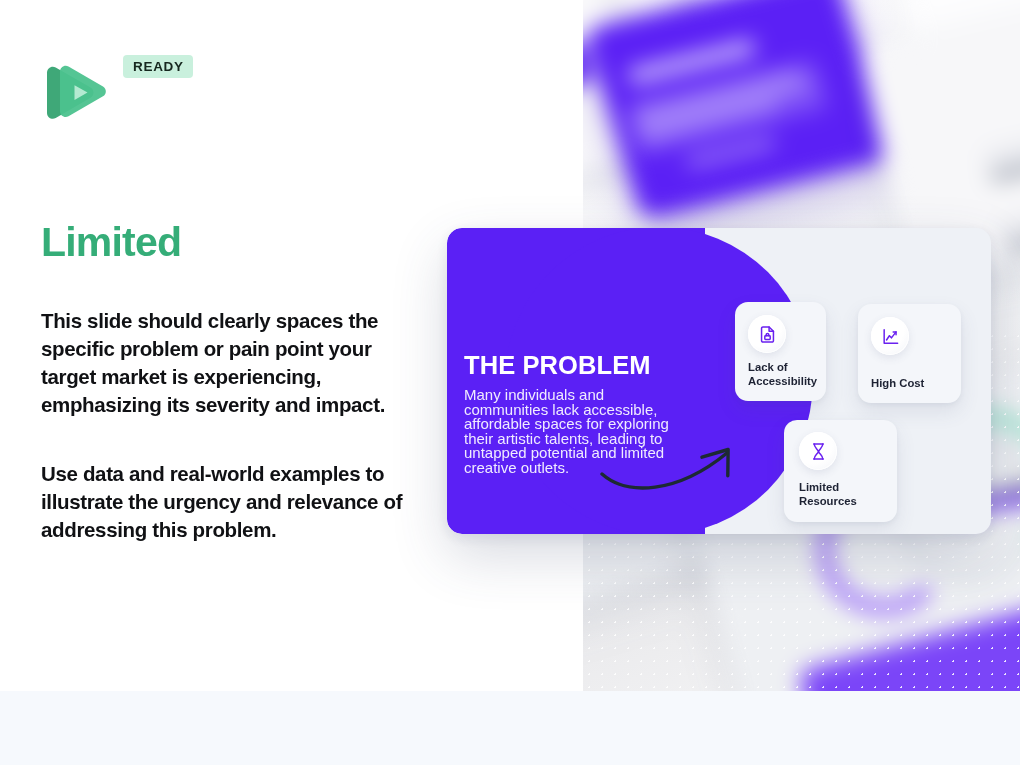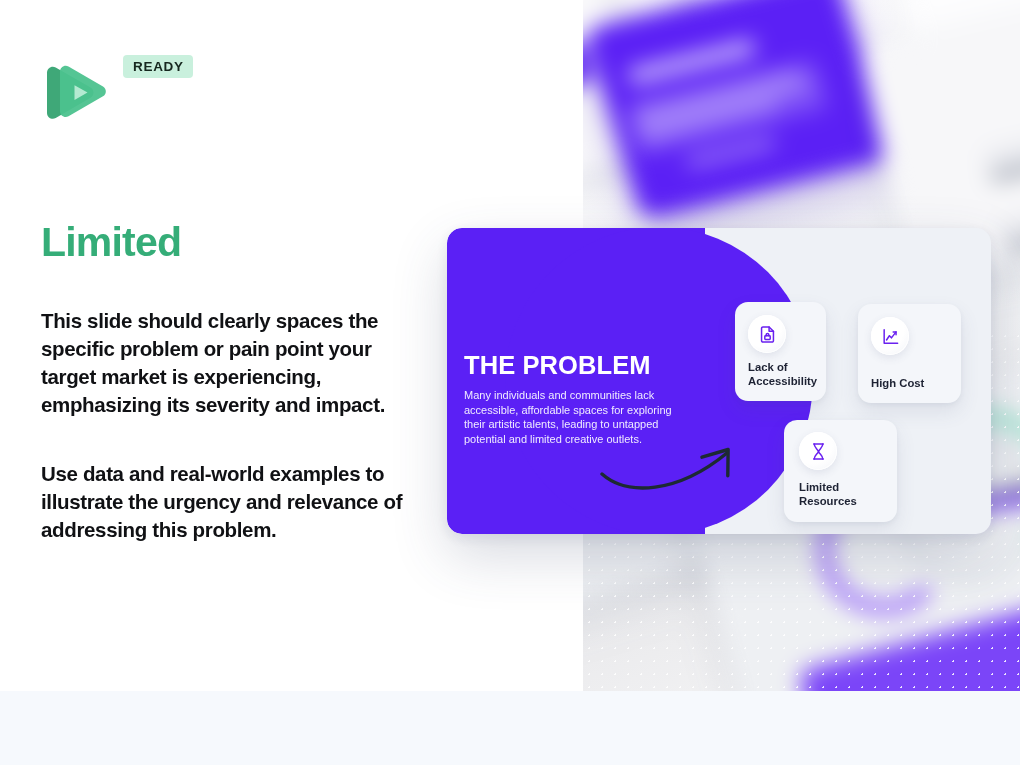--- a/index.html
+++ b/index.html
@@ -178,21 +178,21 @@
     position:absolute; left:58px; top:-1px; width:308px; height:308px;
     background:#5b20f5; border-radius:50%;
   }
   .fg-inner{ position:absolute; inset:0;margin-top:16px; }
   .fg-head{
     position:absolute; left:17px; top:107px; width:260px;
     color:#ffffff; font-size:25.5px; font-weight:700; letter-spacing:.1px;
   }
   .fg-body{
     position:absolute; left:17px; top:144px; width:214px;
-    color:#f0ebff; font-size:11px; font-weight:400; line-height:14.6px;
+    color:#f0ebff; font-size:15px; font-weight:400; line-height:14.6px;
   }
 
   .arrow-svg{ position:absolute; left:152px; top:182px; }
 
   
   .fcard{
     position:absolute; background:#f4f6fa; border-radius:13px;
     box-shadow:0 9px 20px rgba(70,85,120,.11), 0 2px 5px rgba(70,85,120,.07);
   }
   .fcard.c1{ left:288px; top:58px; width:91px; height:99px; }

